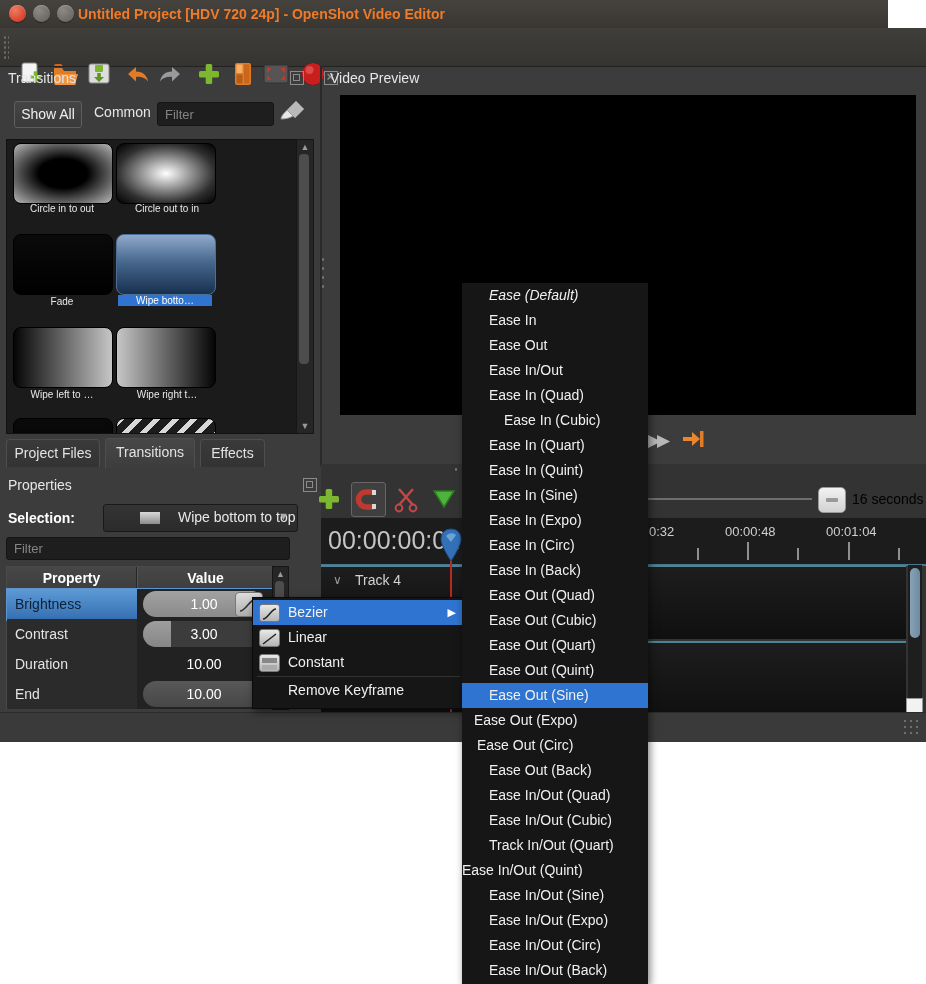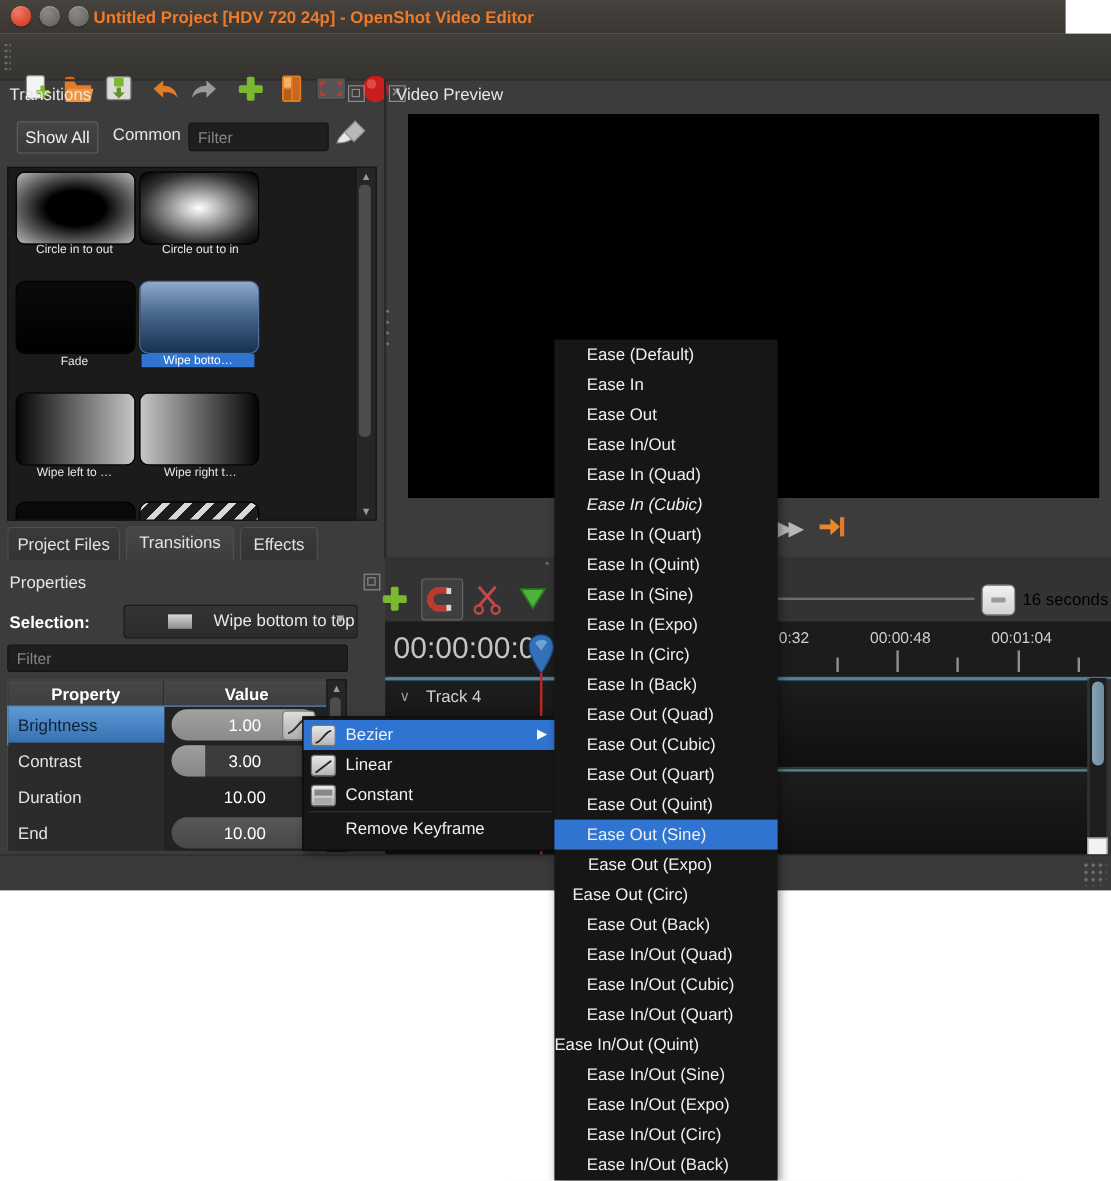--- a/index.html
+++ b/index.html
@@ -365,43 +365,43 @@
       <span class="menu-label">Constant</span>
     </div>
     <div style="height:1px;background:#333;margin:1px 4px;"></div>
     <div class="mi">
       <span class="menu-label">Remove Keyframe</span>
     </div>
   </div>
 
   
   <div class="abs menu" style="left:462px;top:283px;width:186px;height:701px;z-index:50;border:none;">
-    <div class="mi" style="padding-left:27px;">Ease (Default)</div>
+    <div class="mi" style="padding-left:27px;font-style:italic;">Ease (Default)</div>
     <div class="mi" style="padding-left:27px;">Ease In</div>
     <div class="mi" style="padding-left:27px;">Ease Out</div>
     <div class="mi" style="padding-left:27px;">Ease In/Out</div>
     <div class="mi" style="padding-left:27px;">Ease In (Quad)</div>
-    <div class="mi" style="padding-left:27px;font-style:italic;">Ease In (Cubic)</div>
+    <div class="mi" style="padding-left:42px;">Ease In (Cubic)</div>
     <div class="mi" style="padding-left:27px;">Ease In (Quart)</div>
     <div class="mi" style="padding-left:27px;">Ease In (Quint)</div>
     <div class="mi" style="padding-left:27px;">Ease In (Sine)</div>
     <div class="mi" style="padding-left:27px;">Ease In (Expo)</div>
     <div class="mi" style="padding-left:27px;">Ease In (Circ)</div>
     <div class="mi" style="padding-left:27px;">Ease In (Back)</div>
     <div class="mi" style="padding-left:27px;">Ease Out (Quad)</div>
     <div class="mi" style="padding-left:27px;">Ease Out (Cubic)</div>
     <div class="mi" style="padding-left:27px;">Ease Out (Quart)</div>
     <div class="mi" style="padding-left:27px;">Ease Out (Quint)</div>
     <div class="mi hl" style="padding-left:27px;">Ease Out (Sine)</div>
-    <div class="mi" style="padding-left:28px;">Ease Out (Expo)</div>
+    <div class="mi" style="padding-left:12px;">Ease Out (Expo)</div>
     <div class="mi" style="padding-left:15px;">Ease Out (Circ)</div>
     <div class="mi" style="padding-left:27px;">Ease Out (Back)</div>
     <div class="mi" style="padding-left:27px;">Ease In/Out (Quad)</div>
     <div class="mi" style="padding-left:27px;">Ease In/Out (Cubic)</div>
-    <div class="mi" style="padding-left:27px;">Ease In/Out (Quart)</div>
+    <div class="mi" style="padding-left:27px;">Track In/Out (Quart)</div>
     <div class="mi" style="">Ease In/Out (Quint)</div>
     <div class="mi" style="padding-left:27px;">Ease In/Out (Sine)</div>
     <div class="mi" style="padding-left:27px;">Ease In/Out (Expo)</div>
     <div class="mi" style="padding-left:27px;">Ease In/Out (Circ)</div>
     <div class="mi" style="padding-left:27px;">Ease In/Out (Back)</div>
   </div>
 
 </div>
 
 </body></html>

